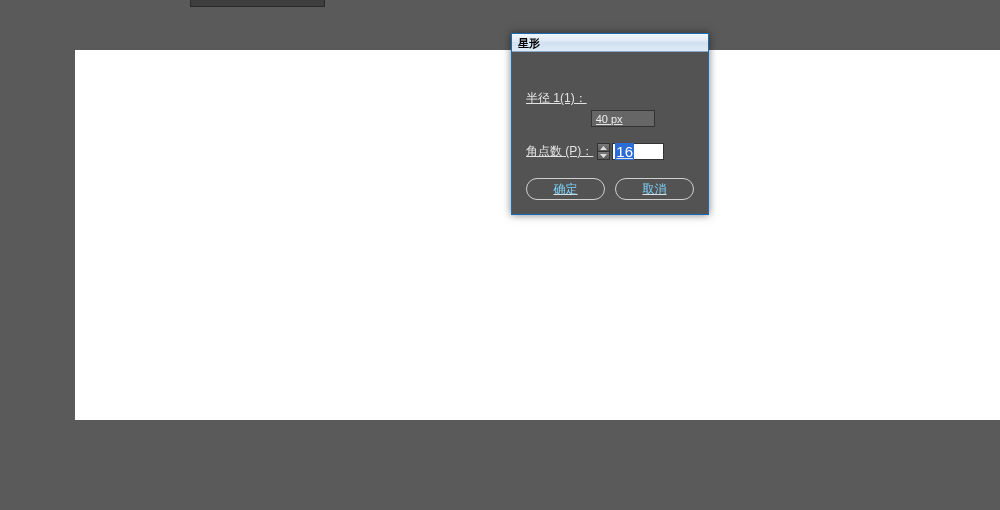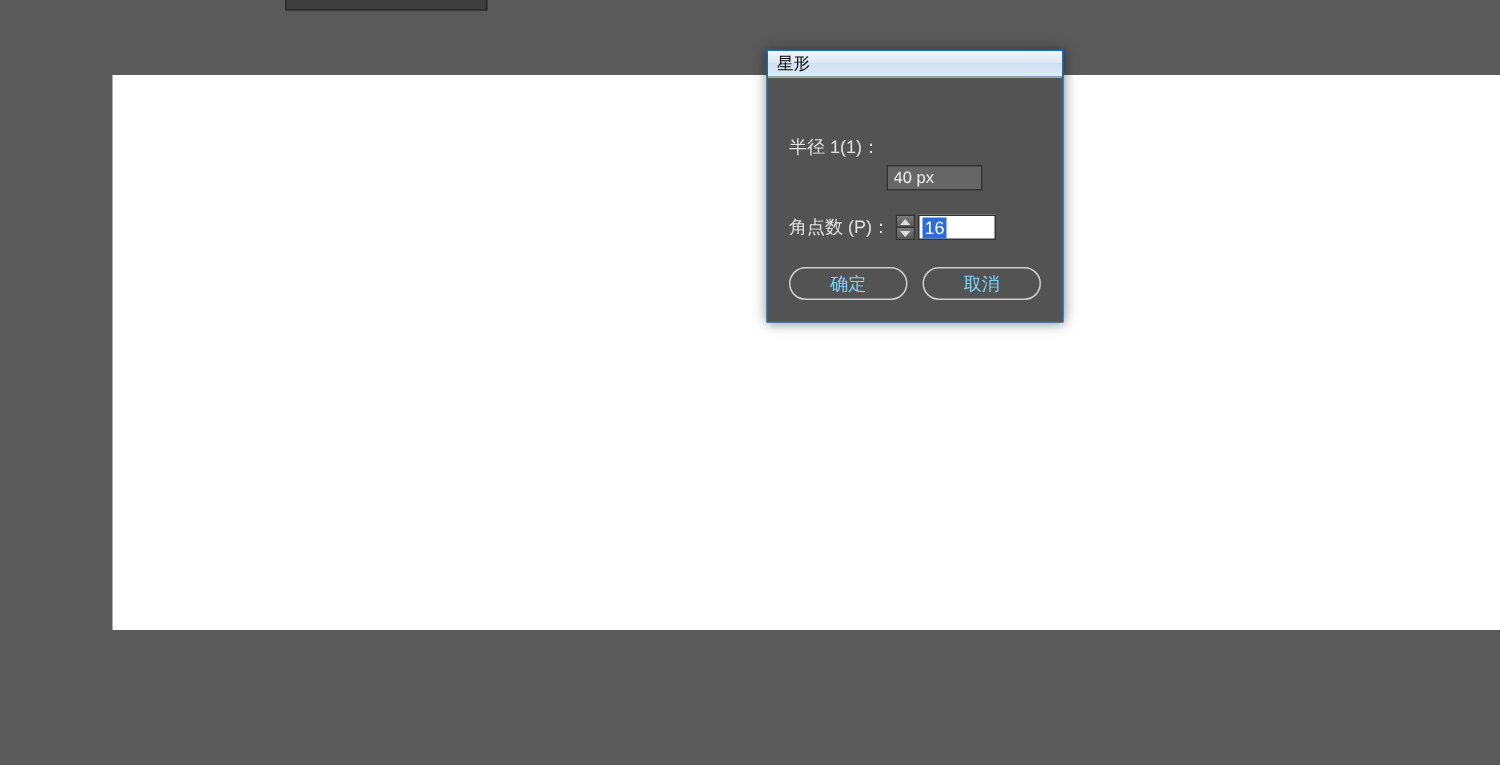--- a/index.html
+++ b/index.html
@@ -37,28 +37,30 @@
       width: 198px;
       background: #535353;
       border: 1px solid #1a6bb5;
       box-shadow: 0 0 8px rgba(0,0,0,0.5);
     }
     .dialog-titlebar {
       height: 18px;
       background: linear-gradient(to bottom, #f2f6fb 0%, #dde8f5 45%, #cfe0f1 46%, #dfeaf6 100%);
       border-bottom: 1px solid #8aa8c8;
       display: flex;
-      align-items: center;
+      align-items: flex-end;
       padding: 0 6px;
       color: #000;
       font-size: 11px;
+      font-weight: bold;
     }
     .dialog-body {
       padding: 18px 14px 14px 14px;
       color: #e2e2e2;
+      text-decoration: underline;
     }
     .field-row {
       display: flex;
       align-items: center;
       margin-bottom: 16px;
       font-size: 12px;
     }
     .field-label {
       flex: 0 0 auto;
       margin-right: 4px;
@@ -100,21 +102,21 @@
     .spinner-btn:first-child { border-bottom: 1px solid #333; }
     .spinner-btn svg { display: block; }
     .points-input-wrap {
       display: inline-flex;
       align-items: center;
       width: 52px;
       height: 17px;
       background: #ffffff;
       border: 1px solid #333333;
       padding: 0 2px;
-      font-size: 12px;
+      font-size: 15px;
       text-align: right;
     }
     .button-row {
       display: flex;
       gap: 10px;
       margin-top: 18px;
     }
     .pill-button {
       flex: 1;
       height: 22px;

